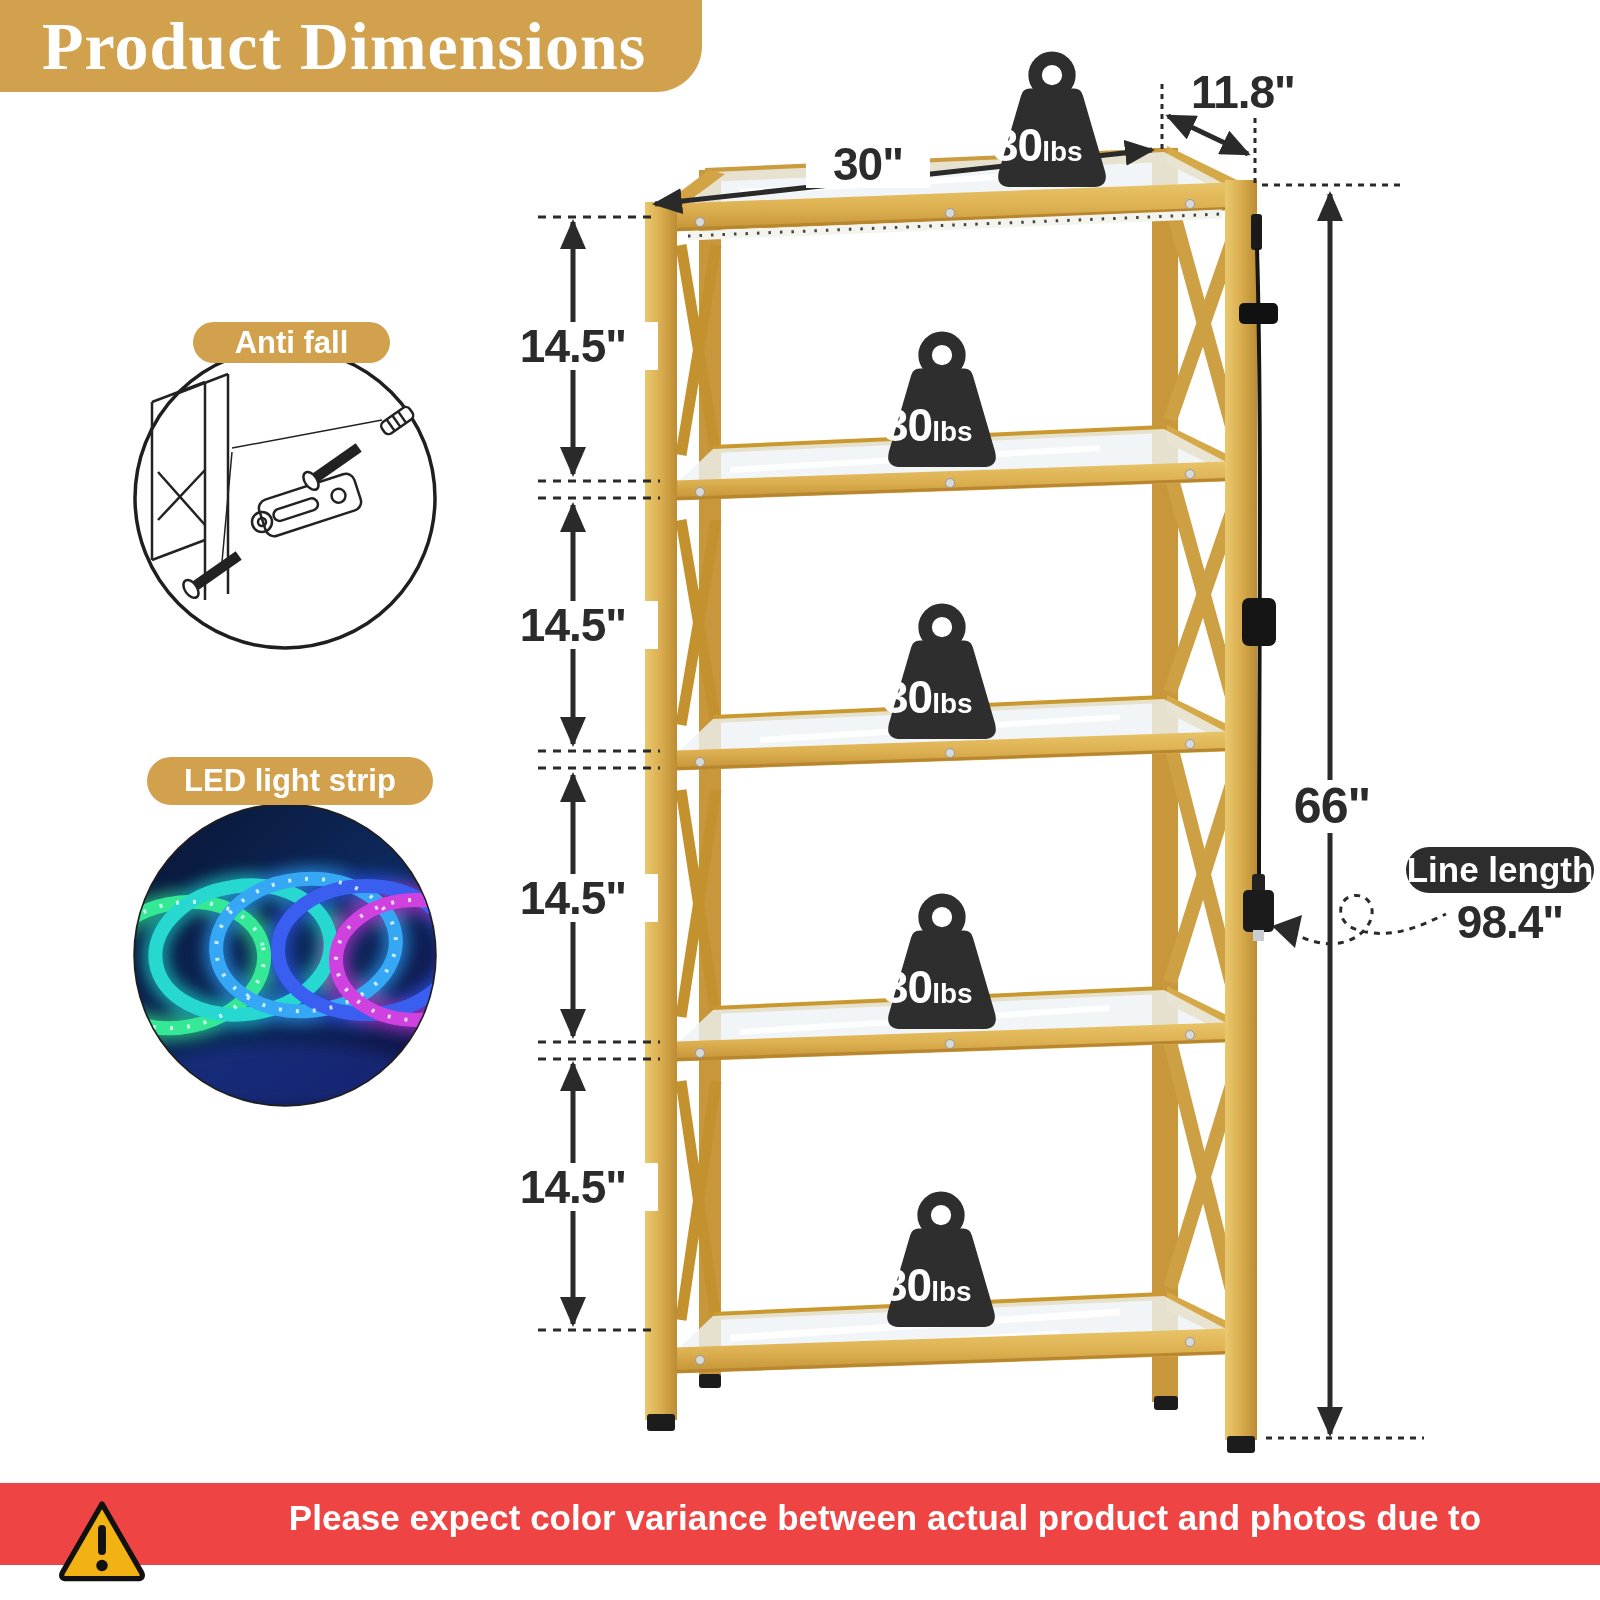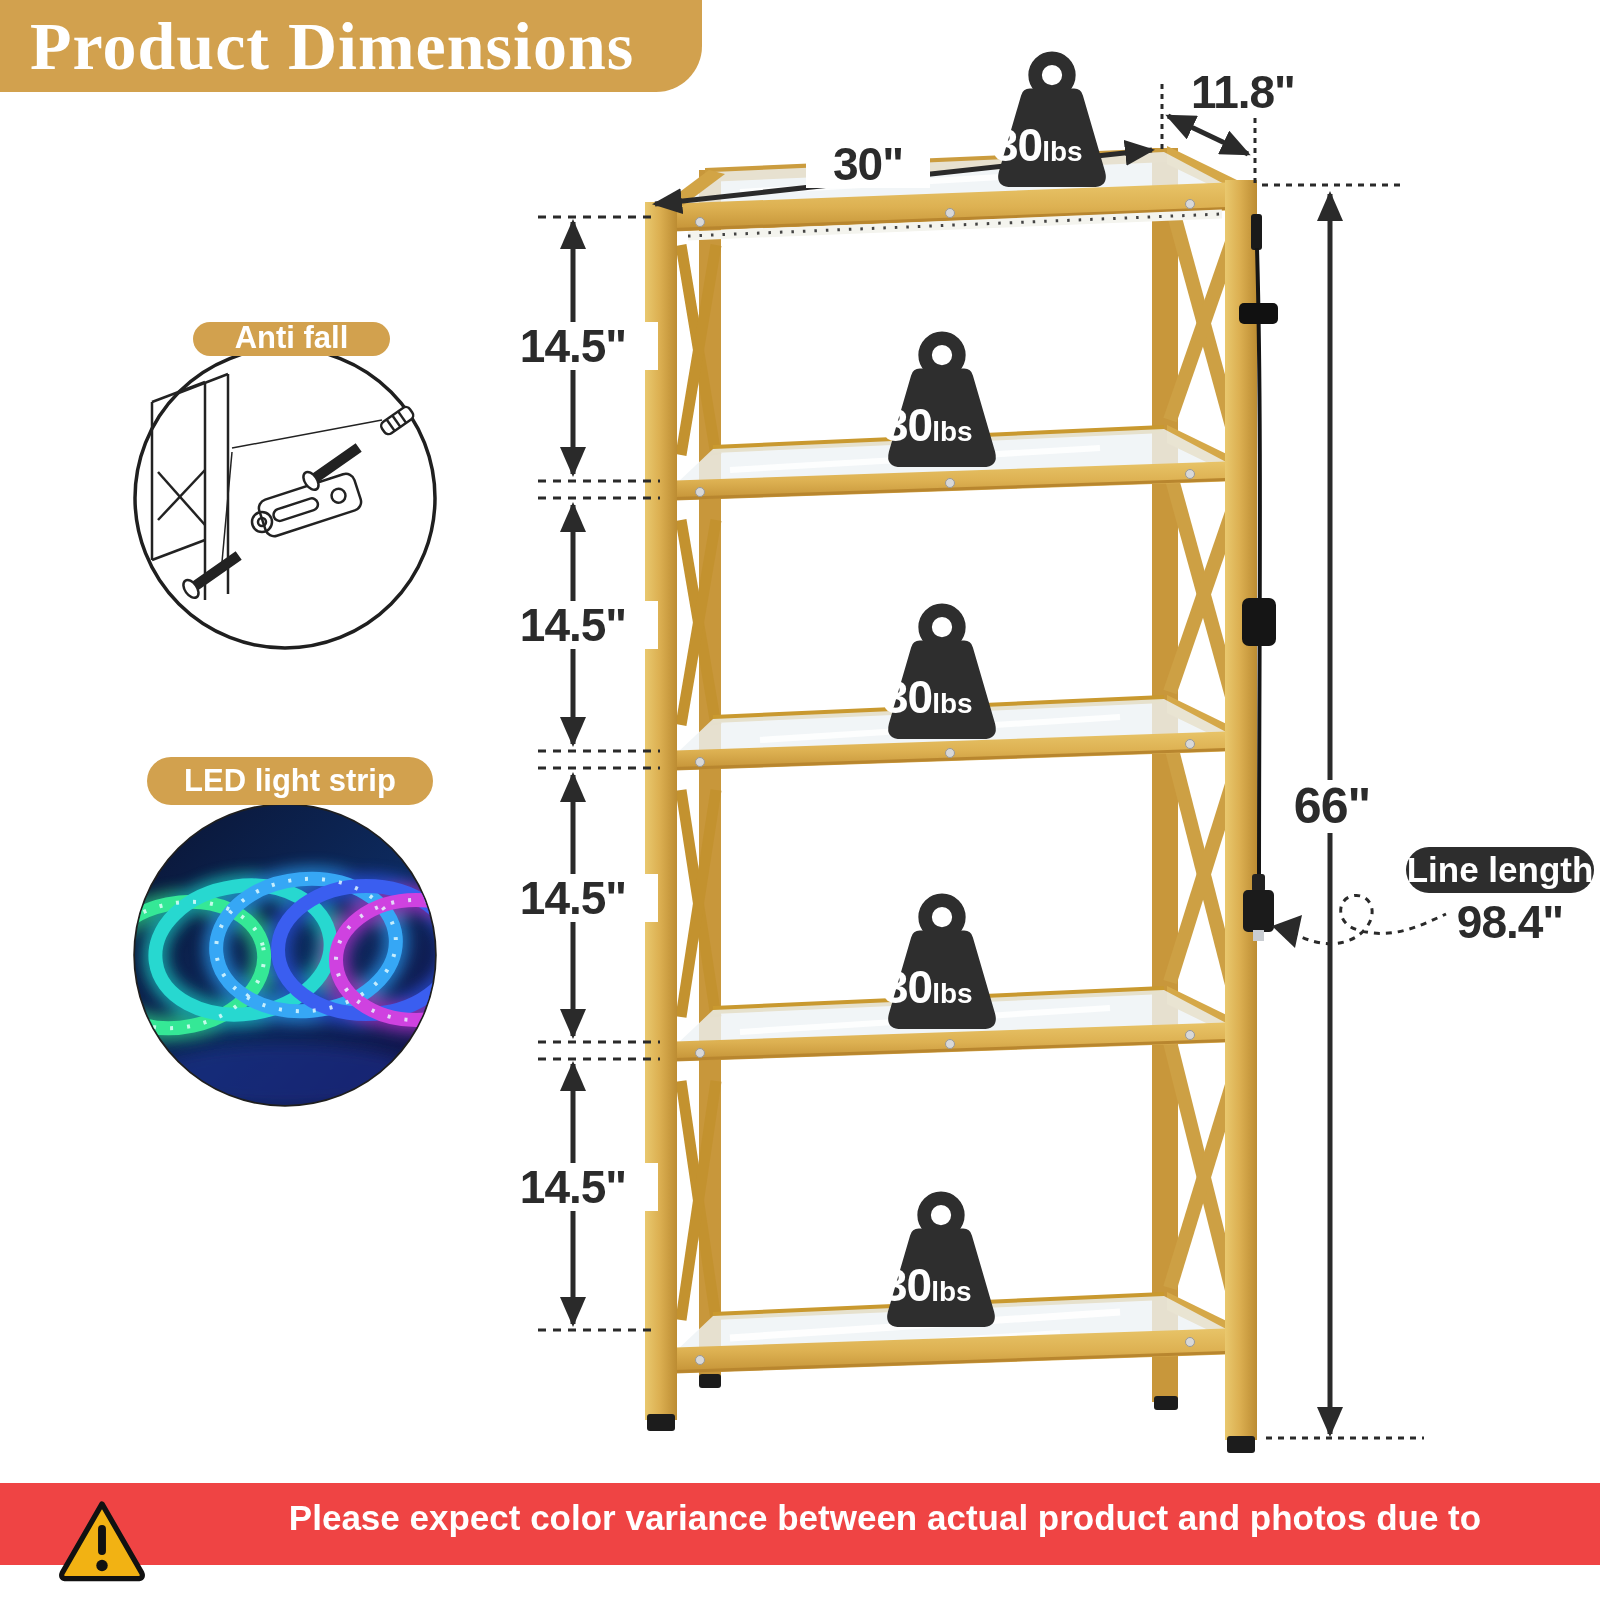--- a/index.html
+++ b/index.html
@@ -2,21 +2,21 @@
 <html><head>
 <meta charset="utf-8">
 <style>
   html,body{margin:0;padding:0;background:#fff;}
   .stage{position:relative;width:1600px;height:1600px;background:#fff;overflow:hidden;
          font-family:"Liberation Sans",sans-serif;}
   .scene{position:absolute;left:0;top:0;width:1600px;height:1600px;}
 
   .title-banner{position:absolute;left:0;top:0;width:702px;height:92px;background:#D2A14E;
     border-radius:0 0 46px 0;display:flex;align-items:center;}
-  .title-banner span{color:#fff;font:700 68px/92px "Liberation Serif",serif;padding-left:30px;
+  .title-banner span{color:#fff;font:700 68px/92px "Liberation Serif",serif;padding-left:42px;
     letter-spacing:1px;white-space:nowrap;}
 
   .dim-label{position:absolute;font:700 46px "Liberation Sans",sans-serif;color:#2b2b2b;
     text-align:center;background:#fff;line-height:1.05;letter-spacing:-1px;white-space:nowrap;}
   .nobg{background:transparent;}
 
   .pill{position:absolute;display:flex;align-items:center;justify-content:center;color:#fff;
     font:700 31px "Liberation Sans",sans-serif;border-radius:25px;white-space:nowrap;}
   .pill.gold{background:#D2A14E;}
   .pill.dark{background:#2d2d2d;}
@@ -311,21 +311,21 @@
   <div class="dim-label" style="left:488px;top:322px;width:170px;">14.5"</div>
   <div class="dim-label" style="left:488px;top:601px;width:170px;">14.5"</div>
   <div class="dim-label" style="left:488px;top:874px;width:170px;">14.5"</div>
   <div class="dim-label" style="left:488px;top:1163px;width:170px;">14.5"</div>
 
   <div class="pill dark" style="left:1406px;top:847px;width:188px;height:46px;font-size:35px;">
     <span>Line length</span>
   </div>
   <div class="dim-label nobg" style="left:1430px;top:898px;width:160px;">98.4"</div>
 
-  <div class="pill gold" style="left:193px;top:322px;width:197px;height:34px;align-items:flex-end;">
+  <div class="pill gold" style="left:193px;top:322px;width:197px;height:41px;">
     <span>Anti fall</span>
   </div>
   <div class="pill gold" style="left:147px;top:757px;width:286px;height:48px;">
     <span>LED light strip</span>
   </div>
 
   <div class="weight-badge" style="left:993px;top:50px;">
     <svg viewBox="0 0 120 145">
       <circle cx="60" cy="26" r="17.5" fill="none" stroke="#2e2e2e" stroke-width="14"></circle>
       <path d="M37 40 L83 40 Q90 40 92 47 L115 126 Q119 142 102 142 L18 142 Q1 142 5 126 L28 47 Q30 40 37 40 Z" fill="#2e2e2e"></path>

